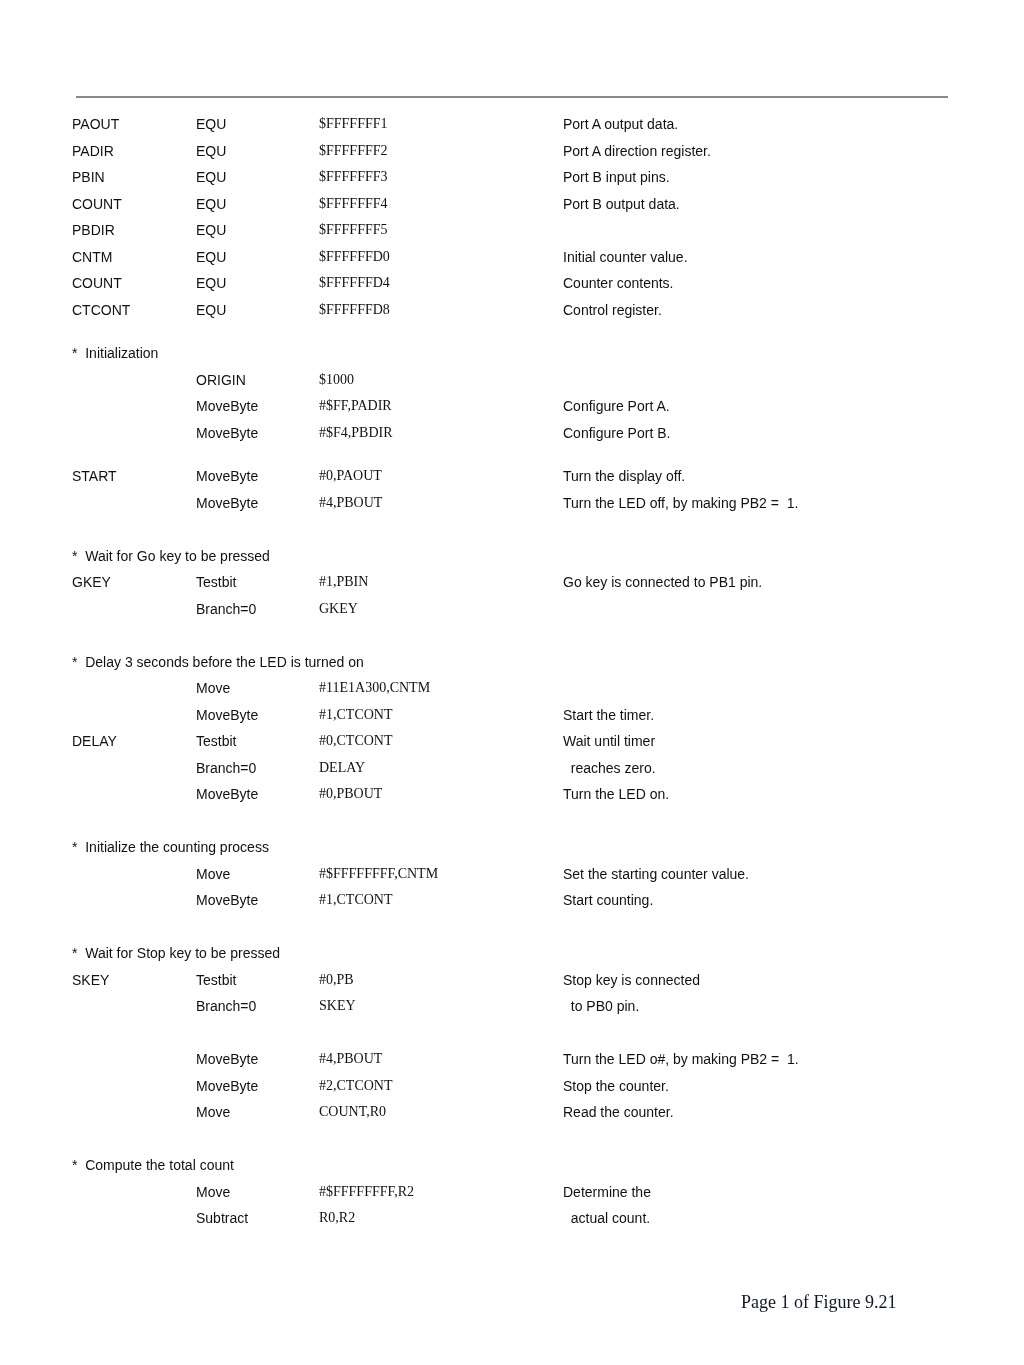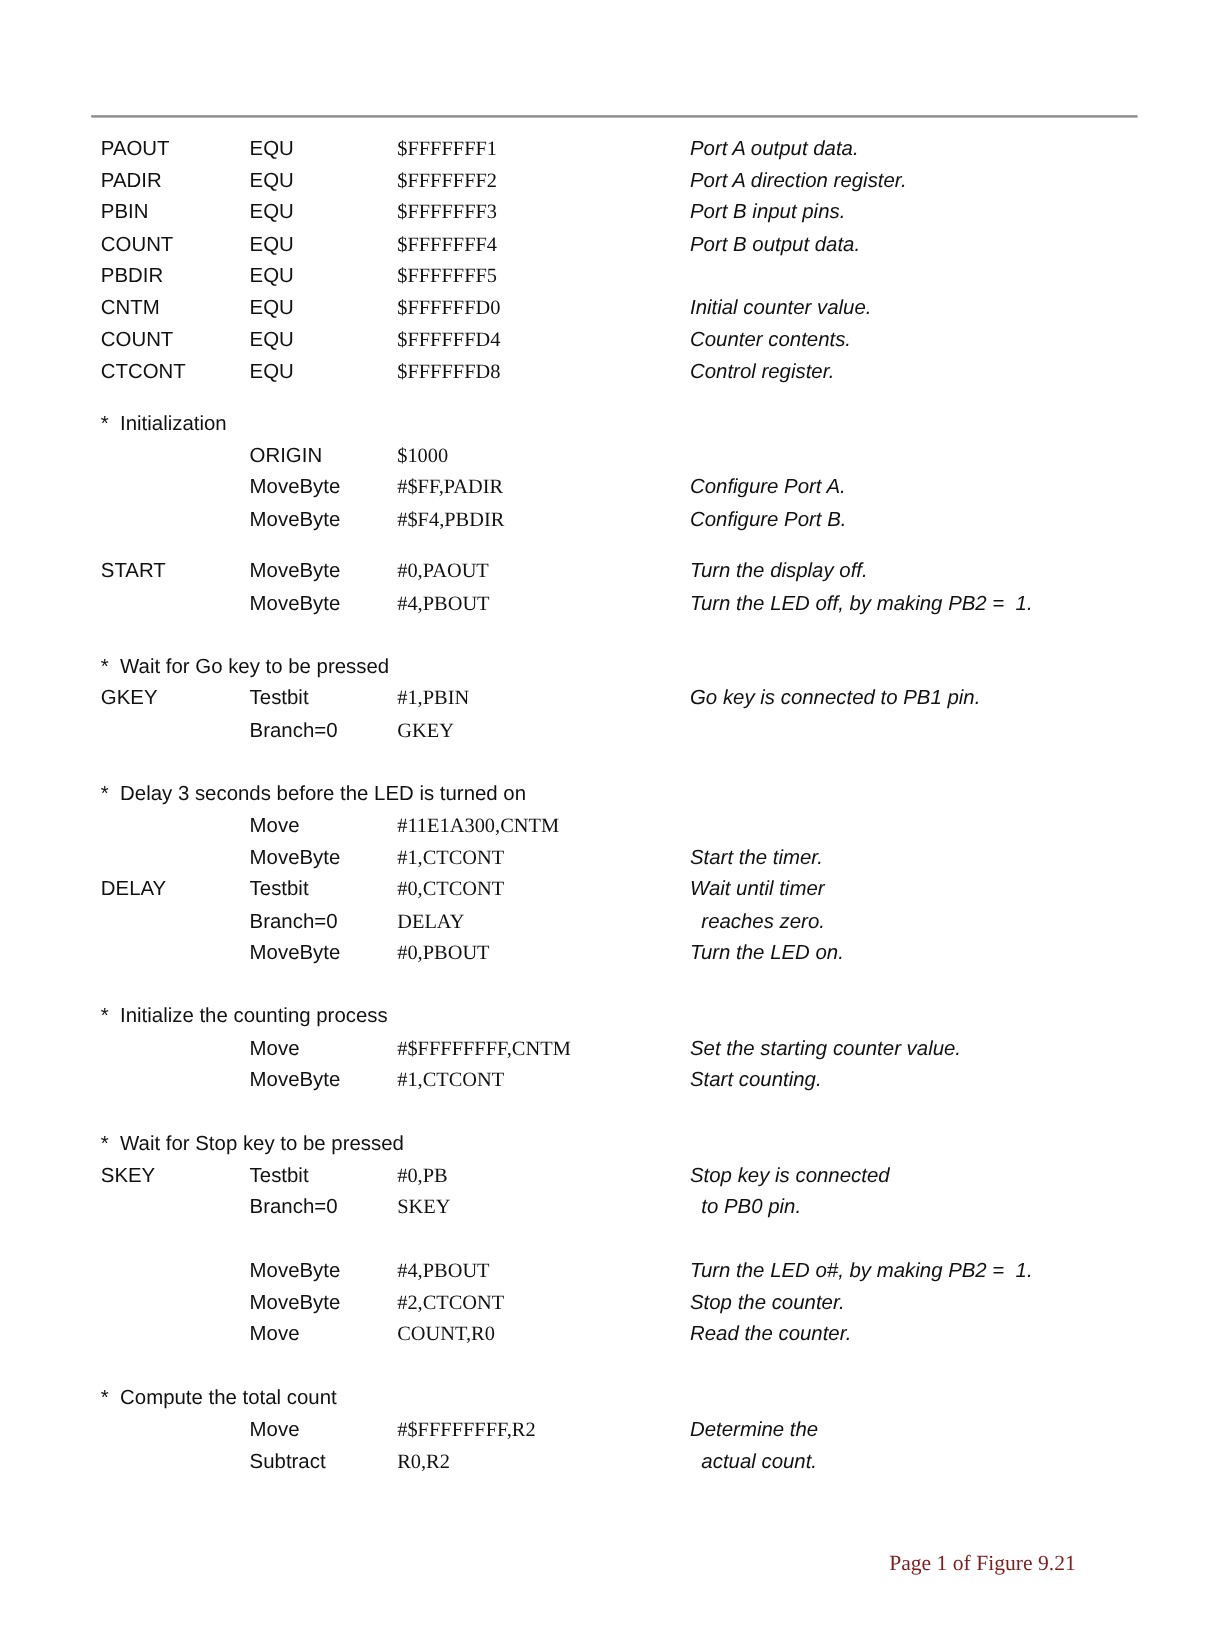--- a/index.html
+++ b/index.html
@@ -5,35 +5,35 @@
     html, body { margin: 0; padding: 0; background: #ffffff; }
     body {
       width: 1024px; height: 1365px; position: relative; overflow: hidden;
       font-family: "Liberation Sans", sans-serif; color: #111111;
     }
     .rule {
       position: absolute; left: 76px; top: 96px; width: 872px; height: 0;
       border-top: 2px solid #8a8a8a;
     }
     .listing {
-      position: absolute; left: 84px; top: 111px; width: 900px;
-      font-size: 17px; line-height: 26.5px;
+      position: absolute; left: 72px; top: 111px; width: 900px;
+      font-size: 14px; line-height: 26.5px;
     }
     .row { position: relative; height: 26.5px; white-space: pre; }
     .row span { position: absolute; top: 0; }
     .c-label { left: 0; }
     .c-op { left: 124px; }
     .c-operand { left: 247px; font-family: Liberation Serif, serif; }
-    .c-comment { left: 491px; font-style: italic; }
+    .c-comment { left: 491px; }
     .comment-line { position: absolute; left: 0; top: 0; }
     .gap-s { height: 17px; }
     .gap-m { height: 26.5px; }
     .footer {
       position: absolute; left: 741px; top: 1292px;
-      font-family: "Liberation Serif", serif; font-size: 18px; color: #7f1d1d;
+      font-family: "Liberation Serif", serif; font-size: 18px; color: #0f172a;
     }
   </style>
 </head>
 <body>
 
 <div class="rule"></div>
 
 <div class="listing">
   <div id="sec-equates">
       <div class="row"><span class="c-label">PAOUT</span><span class="c-op">EQU</span><span class="c-operand">$FFFFFFF1</span><span class="c-comment">Port A output data.</span></div>

